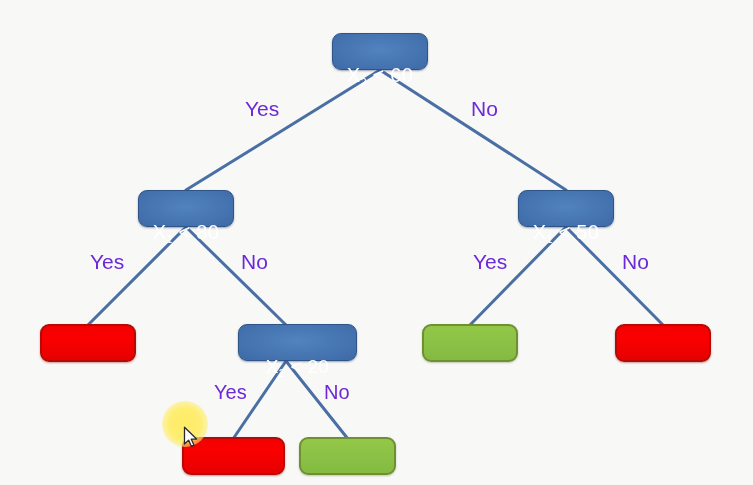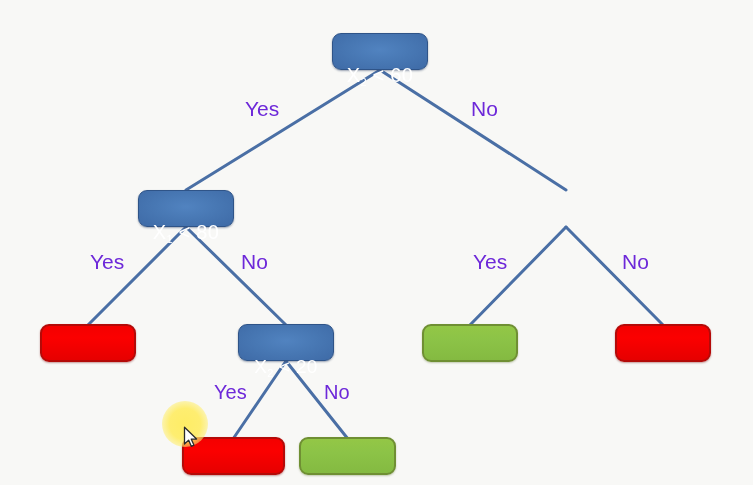--- a/index.html
+++ b/index.html
@@ -124,22 +124,25 @@
   </svg>
 
   <div class="node" style="left:332px; top:33px; width:96px; height:37px;">
     <span class="expr"><span>X</span><span class="sub">2</span><span> &lt; </span><span>60</span></span>
   </div>
 
   <div class="node" style="left:138px; top:190px; width:96px; height:37px;">
     <span class="expr"><span>X</span><span class="sub">1</span><span> &lt; </span><span>80</span></span>
   </div>
 
+  <div class="node" style="left:518px; top:190px; width:96px; height:37px;">
+    <span class="expr"><span>X</span><span class="sub">1</span><span> &lt; </span><span>50</span></span>
+  </div>
 
-  <div class="node" style="left:238px; top:324px; width:96px; height:37px; font-size:19px;">
+  <div class="node" style="left:238px; top:324px; width:119px; height:37px; font-size:19px;">
     <span class="expr"><span>X</span><span class="sub">2</span><span> &lt; </span><span>20</span></span>
   </div>
 
   <div class="leaf leaf-red" style="left:40px;  top:324px; width:96px; height:38px;"></div>
 
   <div class="leaf leaf-green" style="left:422px; top:324px; width:96px; height:38px;"></div>
 
   <div class="leaf leaf-red" style="left:615px; top:324px; width:96px; height:38px;"></div>
 
   <div class="leaf leaf-red" style="left:182px; top:437px; width:103px; height:38px;"></div>

